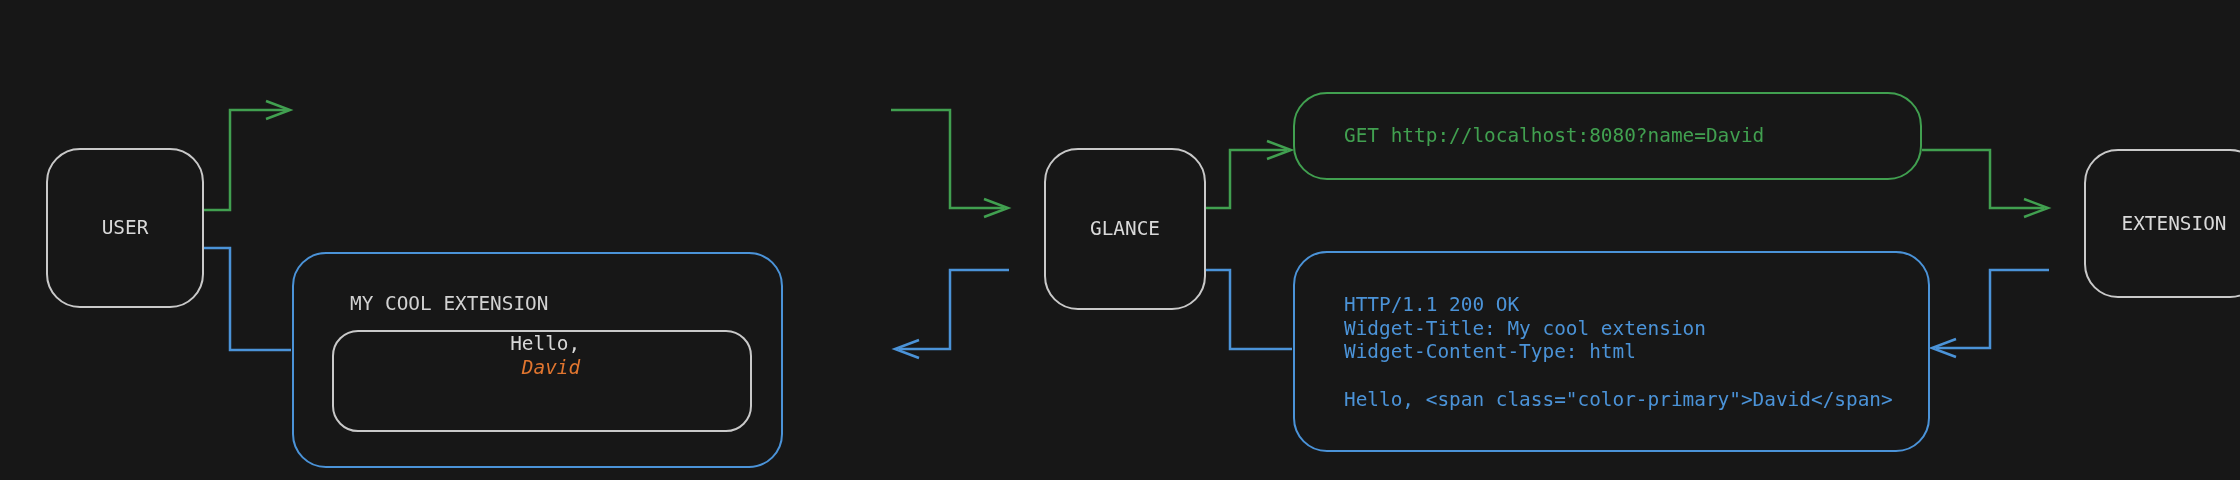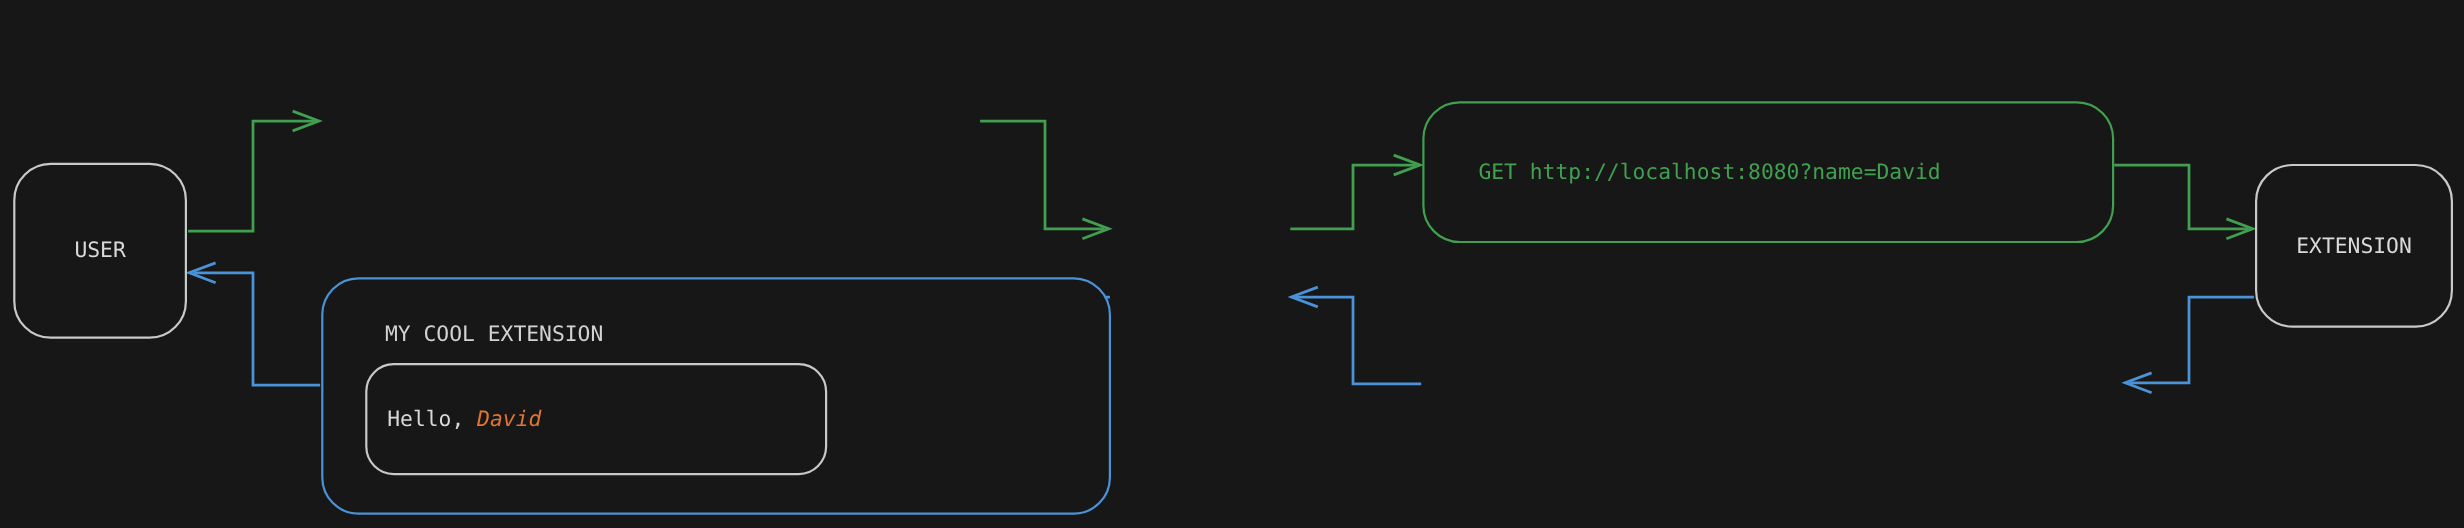--- a/index.html
+++ b/index.html
@@ -27,38 +27,39 @@
   .box{
     position:absolute;z-index:2;
     background:var(--background);
     border:2px solid var(--neutral-border);
     border-radius:34px;
     box-sizing:border-box;
   }
   .node{
     display:flex;align-items:center;justify-content:center;
     color:#d9d9d9;
+    margin-left:34px;
   }
   .green-box{border-color:var(--request-green);color:var(--request-green);}
   .blue-box{border-color:var(--response-blue);color:var(--response-blue);}
   pre.code{margin:0;font:inherit;white-space:pre;}
   .config-box{left:291px;top:11px;width:599px;height:199px;padding:28px 0 0 27px;}
-  .request-box{left:1293px;top:92px;width:629px;height:129px;display:flex;align-items:center;padding-left:49px;}
+  .request-box{left:1293px;top:92px;width:629px;height:88px;display:flex;align-items:center;padding-left:49px;}
   .response-box{left:1293px;top:251px;width:637px;height:201px;padding:40px 0 0 49px;}
   .user-box{left:12px;top:148px;width:158px;height:160px;}
   .glance-box{left:1010px;top:148px;width:162px;height:162px;}
   .extension-box{left:2050px;top:149px;width:180px;height:149px;}
-  .widget-box{left:292px;top:252px;width:718px;height:216px;border-color:var(--response-blue);}
+  .widget-box{left:292px;top:252px;width:491px;height:216px;border-color:var(--response-blue);}
   .widget-title{position:absolute;left:56px;top:38px;color:#d2d2d2;white-space:pre;}
   .greeting-box{
     position:absolute;left:38px;top:76px;width:420px;height:102px;
     border:2px solid var(--neutral-border);border-radius:26px;
     box-sizing:border-box;
     display:flex;align-items:center;padding-left:18px;
-    color:#d8d8d8;white-space:pre;
+    color:#d8d8d8;white-space:pre;flex-direction:column;
   }
   .greeting-name{color:var(--accent-orange);font-style:italic;}
 </style>
 </head>
 <body>
 
 <div class="canvas">
 
   <svg class="wires" width="2240" height="480" viewBox="0 0 2240 480">
     <g class="green">
@@ -89,29 +90,39 @@
       <path d="M 291 350 H 230 V 248 H 176"></path>
       <path d="M 196 239 L 172 248 L 196 257"></path>
     </g>
   </svg>
 
   <div class="box node user-box">
     <span>USER</span>
   </div>
 
 
+  <div class="box node glance-box">
+    <span>GLANCE</span>
+  </div>
 
   <div class="box green-box request-box">
     <pre class="code">GET http://localhost:8080?name=David</pre>
   </div>
 
   <div class="box node extension-box">
     <span>EXTENSION</span>
   </div>
 
+  <div class="box blue-box response-box">
+    <pre class="code">HTTP/1.1 200 OK
+Widget-Title: My cool extension
+Widget-Content-Type: html
+
+Hello, &lt;span class="color-primary"&gt;David&lt;/span&gt;</pre>
+  </div>
 
   <div class="box widget-box">
     <div class="widget-title">MY COOL EXTENSION</div>
     <div class="greeting-box">
       <span>Hello, </span><span class="greeting-name">David</span>
     </div>
   </div>
 
 </div>
 

